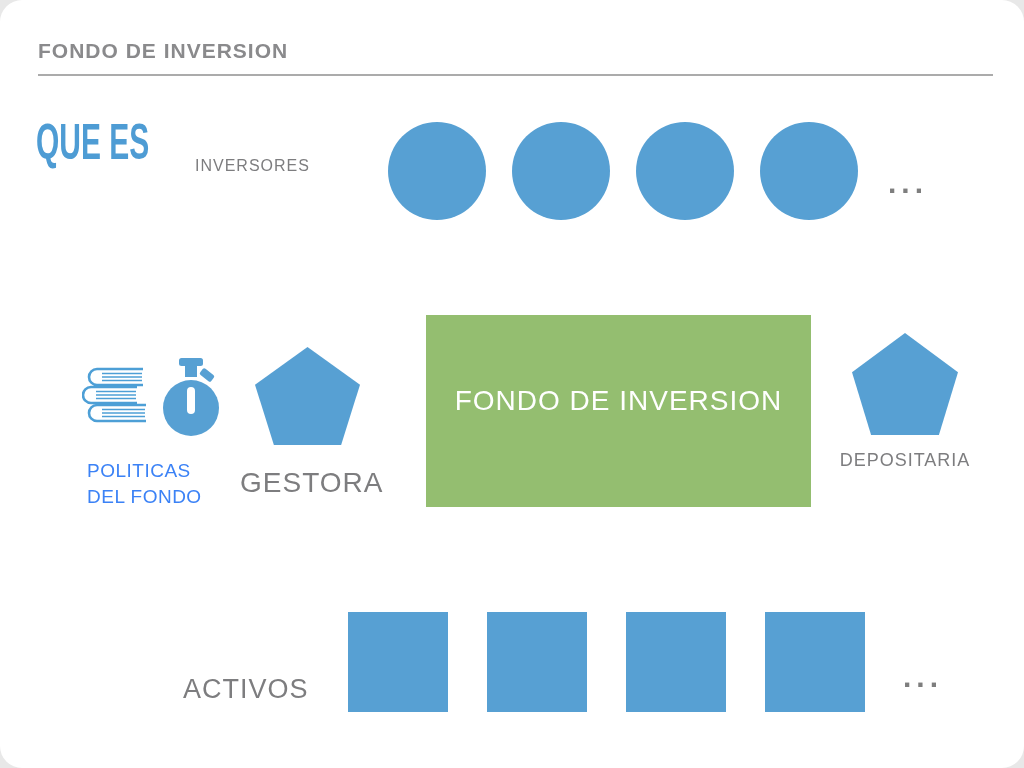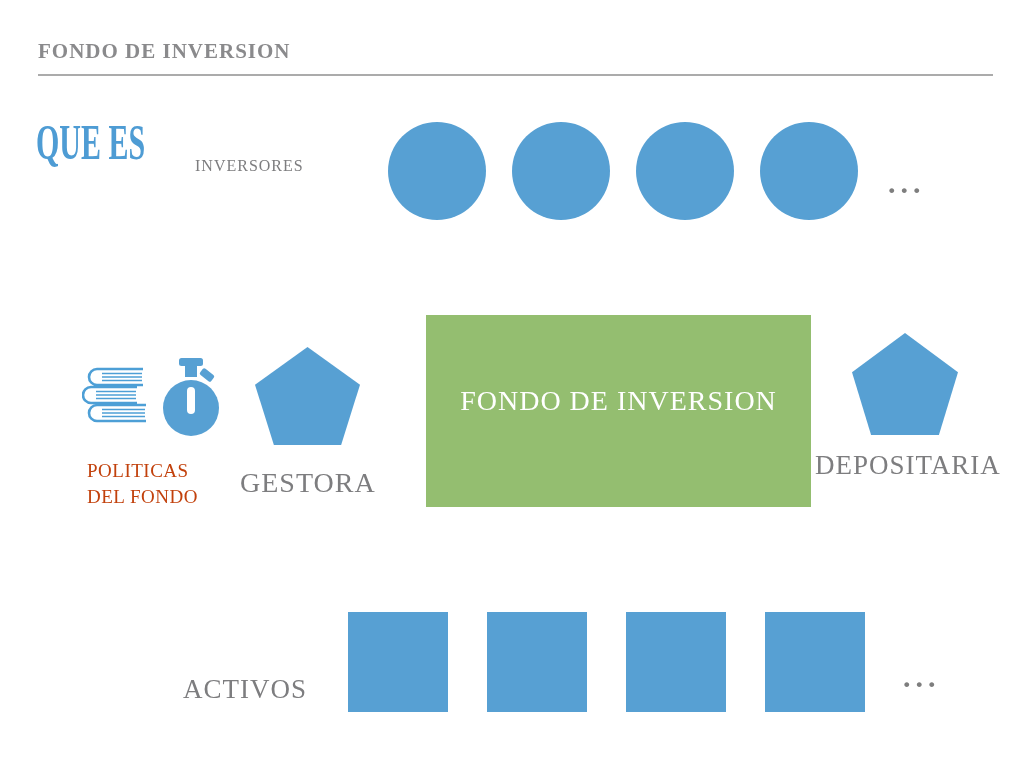--- a/index.html
+++ b/index.html
@@ -1,41 +1,41 @@
 <!DOCTYPE html>
 <html style="--blue: #57A0D3; --green: #94BE70; --heading-blue: #4E9CD4; --label-gray: #7D7D7F; --header-gray: #8A8A8C; --divider-gray: #ABABAB; --white: #FFFFFF;"><head>
 <meta charset="utf-8">
 <style>
   html,body{margin:0;padding:0;background:#e8e8e8;}
   .slide{
     position:relative;width:1024px;height:768px;background:var(--white,#ffffff);
-    font-family:Liberation Serif, serif;overflow:hidden;margin:0 auto;
+    font-family:Liberation Sans, sans-serif;overflow:hidden;margin:0 auto;border-radius:22px;
   }
   .abs{position:absolute;}
   
   .header-title{
     left:38px;top:39px;font-size:21px;font-weight:700;letter-spacing:1px;
     color:var(--header-gray,#8a8a8c);
   }
   .header-rule{left:38px;top:74px;width:955px;height:2px;background:var(--divider-gray,#ababab);}
   
   .que-es{
     left:36px;top:113px;font-size:50px;font-weight:700;letter-spacing:0px;
     color:var(--heading-blue,#4e9cd4);transform:scaleX(0.6);transform-origin:0 50%;
     white-space:nowrap;
   }
   
   .lbl{color:var(--label-gray,#7d7d7f);letter-spacing:1px;white-space:nowrap;}
   .inversores-label{left:195px;top:157px;font-size:16px;}
   .gestora-label{left:240px;top:467px;width:135px;text-align:right;font-size:28px;}
-  .depositaria-label{left:815px;top:450px;width:180px;text-align:center;font-size:27px;}
+  .depositaria-label{left:815px;top:450px;width:180px;text-align:center;font-size:18px;}
   .activos-label{left:183px;top:646px;font-size:27px;margin-top:28px;}
   .policies-label{
     left:87px;top:458px;font-size:19px;line-height:26px;letter-spacing:0.5px;
-    color:#c2410c;white-space:nowrap;
+    color:#3b82f6;white-space:nowrap;
   }
   
   .circles-row{left:388px;top:122px;display:flex;gap:26px;}
   .circle{width:98px;height:98px;border-radius:50%;background:var(--blue,#57a0d3);}
   .squares-row{left:348px;top:612px;display:flex;gap:39px;}
   .square{width:100px;height:100px;background:var(--blue,#57a0d3);}
   .ellipsis{
     font-size:30px;font-weight:700;letter-spacing:5px;color:#7e7e7e;white-space:nowrap;
   }
   .ellipsis-investors{left:888px;top:166px;}

